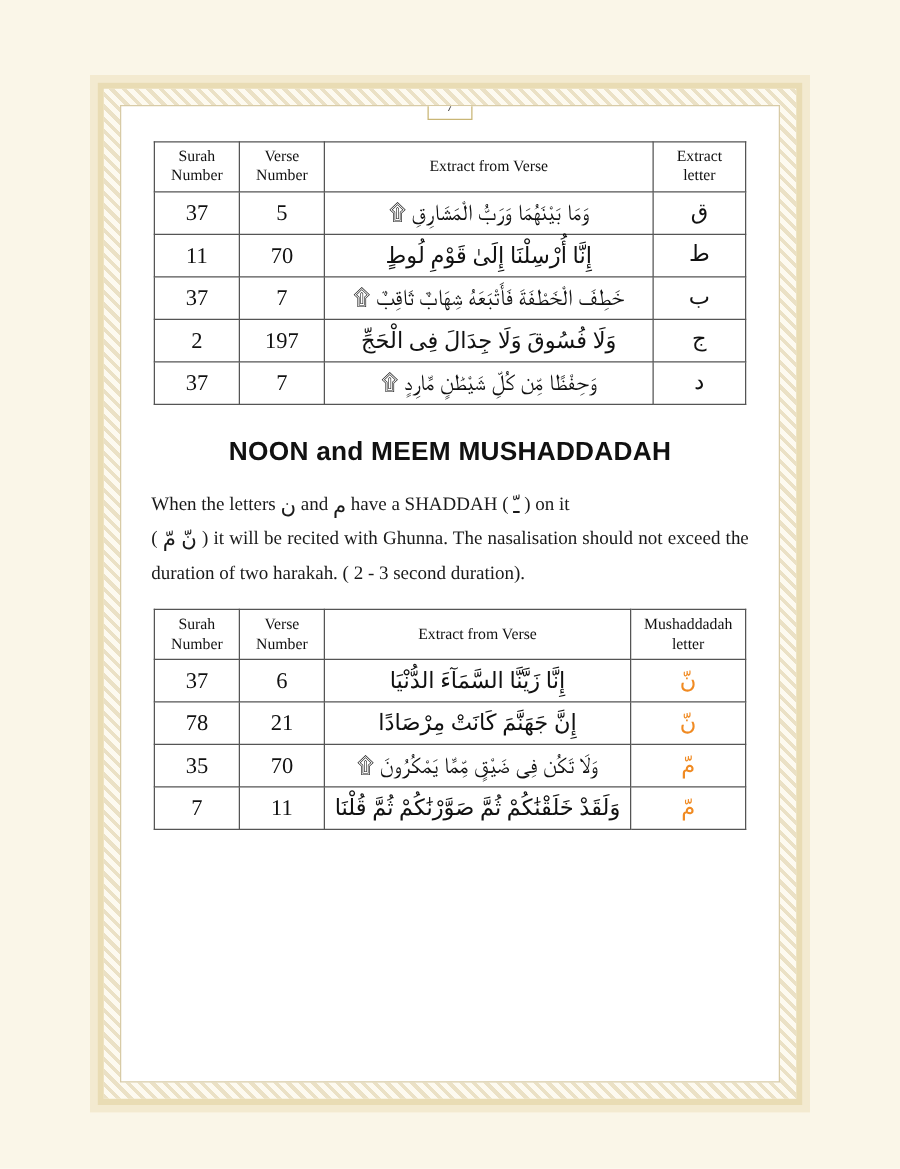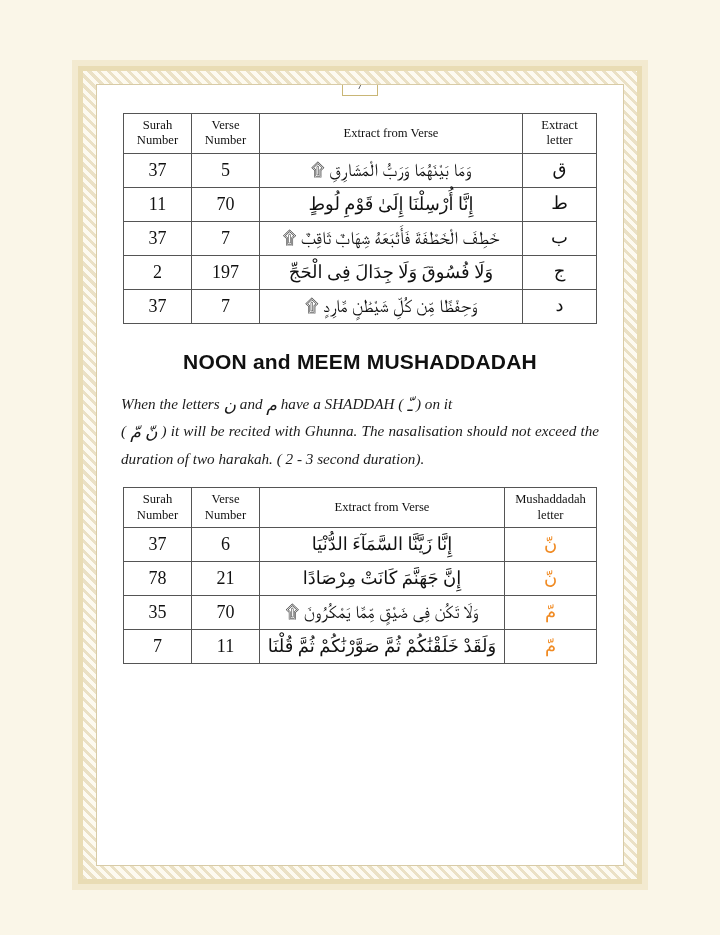--- a/index.html
+++ b/index.html
@@ -62,21 +62,20 @@
     font-size: 15.2px;
     line-height: 1.62;
     color: #1a1a1a;
     text-align: justify;
     margin: 0 0 20px 0;
     font-family: "Liberation Serif", serif;
   }
   p.intro.second {
     margin-top: 14px;
     margin-bottom: 16px;
-    font-style: italic;
   }
   table.qtable {
     border-collapse: collapse;
     width: 100%;
     table-layout: fixed;
     margin: 0 auto 6px auto;
   }
   table.qtable th, table.qtable td {
     border: 1px solid #555;
     text-align: center;

